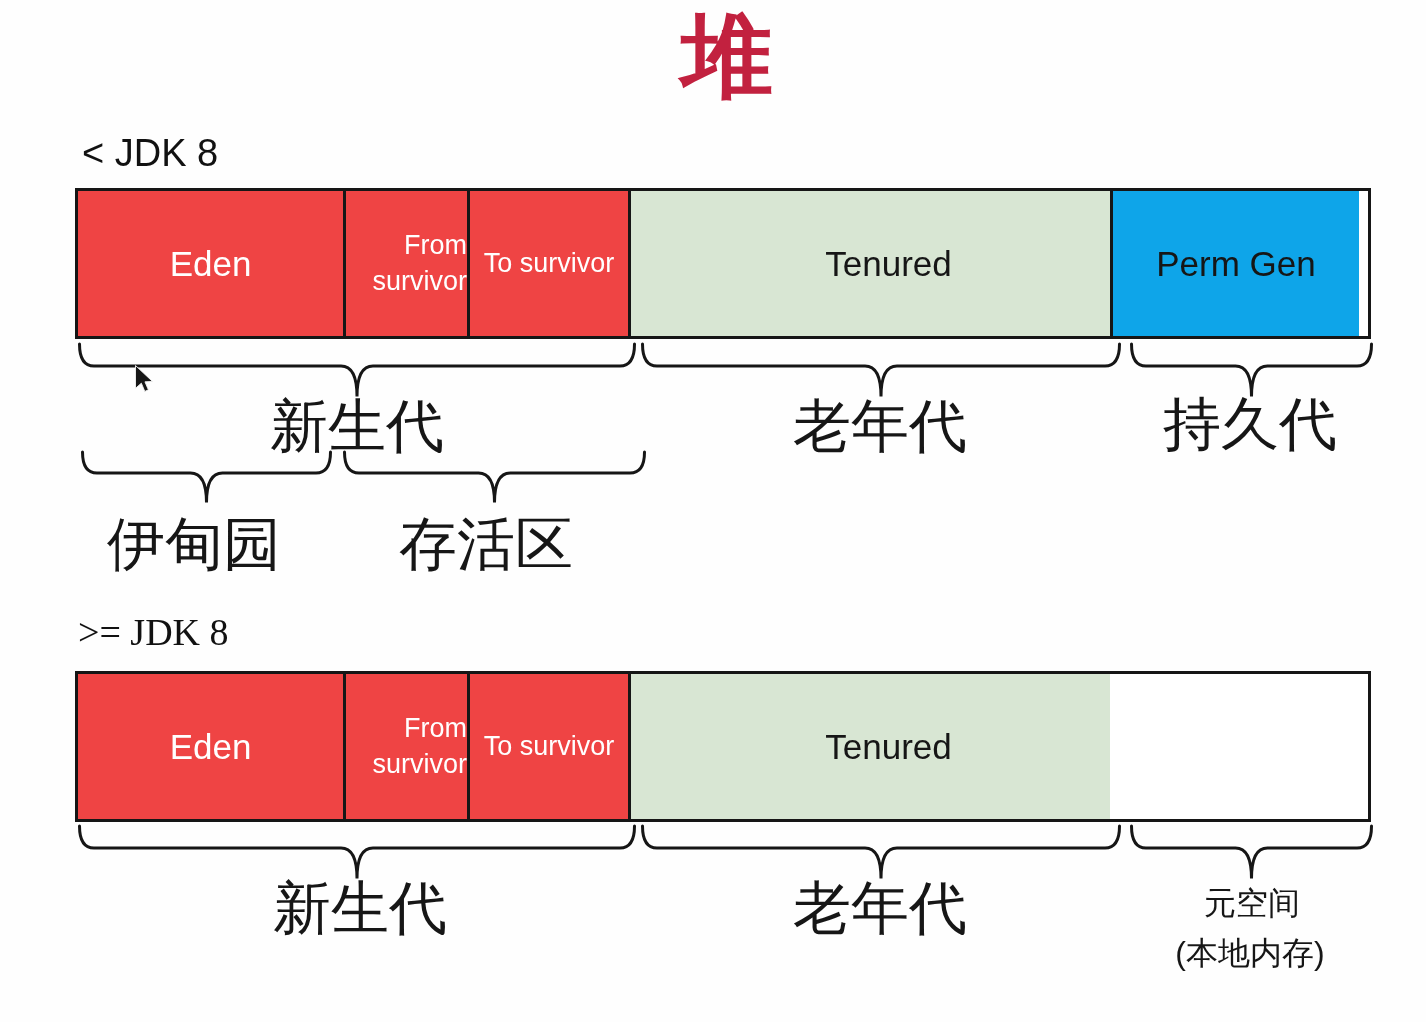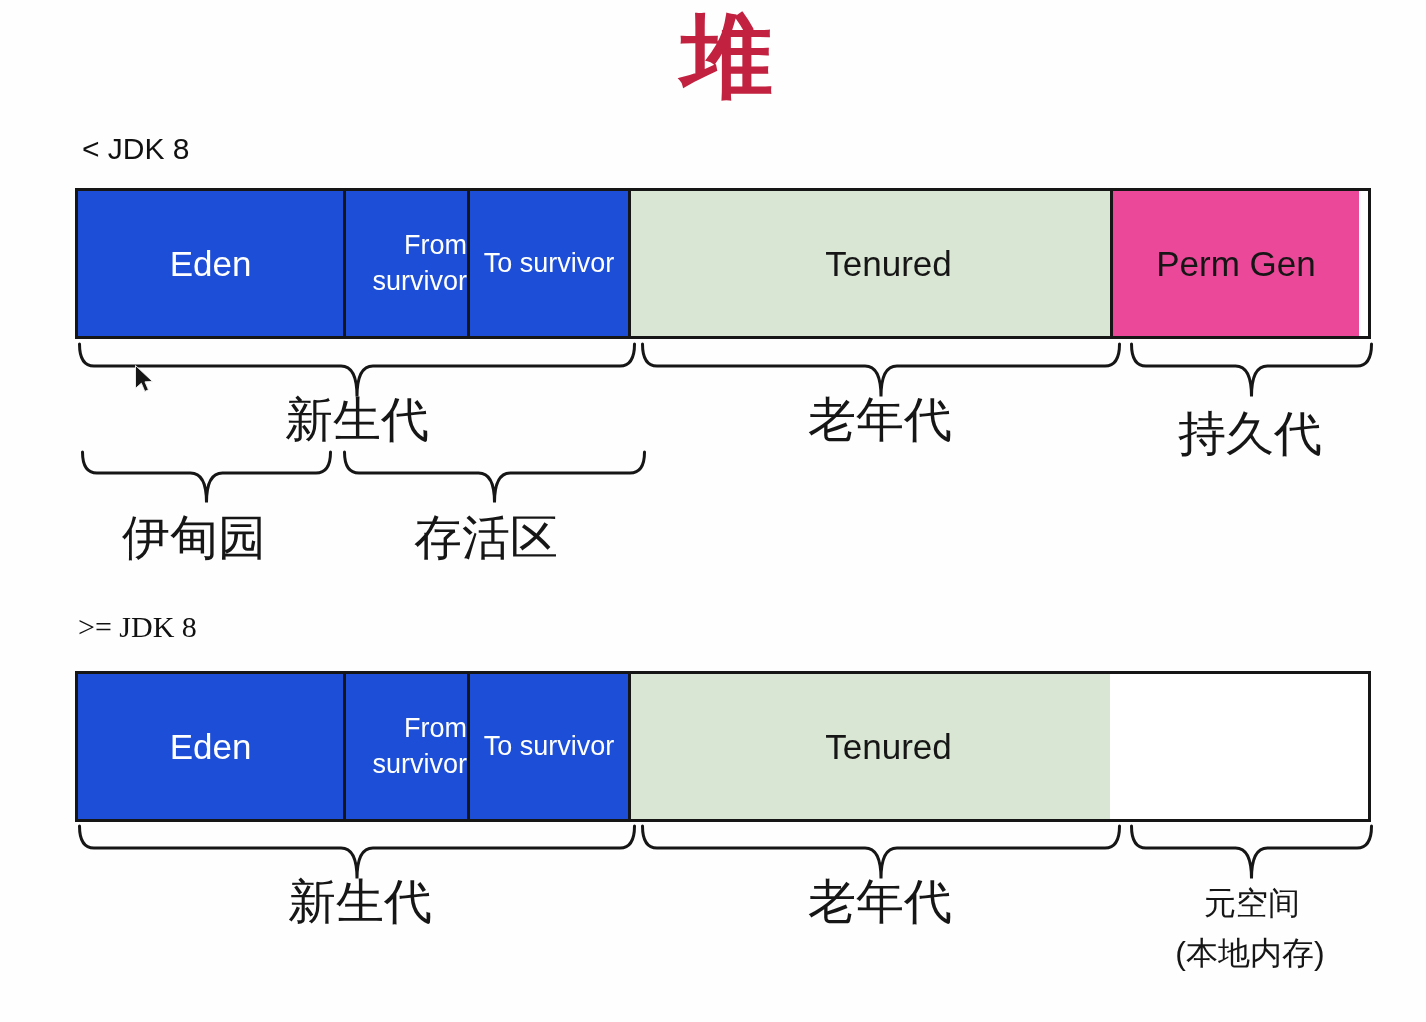--- a/index.html
+++ b/index.html
@@ -18,21 +18,21 @@
     top: 10px;
     transform: translateX(-50%);
     font-size: 92px;
     font-weight: 700;
     color: #c2213f;
     line-height: 1;
     white-space: nowrap;
   }
   .jdk-label {
     position: absolute;
-    font-size: 30px;
+    font-size: 38px;
     color: #111111;
     white-space: nowrap;
   }
   .bar {
     position: absolute;
     left: 75px;
     width: 1296px;
     height: 151px;
     display: flex;
     border: 3px solid #161616;
@@ -41,35 +41,35 @@
   }
   .seg {
     display: flex;
     align-items: center;
     justify-content: center;
     text-align: center;
     box-sizing: border-box;
     flex: 0 0 auto;
   }
   .seg + .seg { border-left: 3px solid #161616; }
-  .seg-red   { background: #1d4ed8; color: #ffffff; }
+  .seg-red   { background: #ef4444; color: #ffffff; }
   .seg-green { background: #d8e6d3; color: #161616; padding-left: 36px; }
-  .seg-blue  { background: #ec4899; color: #161616; }
+  .seg-blue  { background: #0ea5e9; color: #161616; }
   .seg-big   { font-size: 35px; }
   .seg-small { font-size: 27px; line-height: 1.32; }
   .w-eden     { width: 265px; }
   .w-from     { width: 124px; text-align: right; }
   .w-to       { width: 161px; }
   .w-tenured  { width: 482px; }
   .w-last     { width: 249px; }
   .brace { position: absolute; overflow: visible; }
   .cn-label {
     position: absolute;
     transform: translateX(-50%);
-    font-size: 48px;
+    font-size: 58px;
     color: #161616;
     white-space: nowrap;
     line-height: 1.1;
   }
   .cn-label-small { font-size: 32px; }
   .cursor-icon { position: absolute; }
 </style>
 </head>
 <body>
 
@@ -102,21 +102,21 @@
     </svg>
   <svg class="brace" style="left:641px; top:344px;" width="480" height="54" viewBox="0 0 480 54">
       <path d="M 1.5 0 Q 1.5 22 16 22 L 224 22 Q 240 22 240 52.5 Q 240 22 256 22 L 464 22 Q 478.5 22 478.5 0" fill="none" stroke="#161616" stroke-width="3" stroke-linecap="round"></path>
     </svg>
   <svg class="brace" style="left:1130px;top:344px;" width="243" height="54" viewBox="0 0 243 54">
       <path d="M 1.5 0 Q 1.5 22 16 22 L 105.5 22 Q 121.5 22 121.5 52.5 Q 121.5 22 137.5 22 L 227 22 Q 241.5 22 241.5 0" fill="none" stroke="#161616" stroke-width="3" stroke-linecap="round"></path>
     </svg>
 
   <div class="cn-label" style="left:357px; top:394px;">新生代</div>
   <div class="cn-label" style="left:880px; top:394px;">老年代</div>
-  <div class="cn-label" style="left:1250px; top:408px;text-align:right;">持久代</div>
+  <div class="cn-label" style="left:1250px; top:392px;text-align:right;">持久代</div>
 
   <svg class="brace" style="left:81px;  top:452px;" width="251" height="52" viewBox="0 0 251 52">
       <path d="M 1.5 0 Q 1.5 21 16 21 L 109.5 21 Q 125.5 21 125.5 50.5 Q 125.5 21 141.5 21 L 235 21 Q 249.5 21 249.5 0" fill="none" stroke="#161616" stroke-width="3" stroke-linecap="round"></path>
     </svg>
   <svg class="brace" style="left:343px; top:452px;" width="303" height="52" viewBox="0 0 303 52">
       <path d="M 1.5 0 Q 1.5 21 16 21 L 135.5 21 Q 151.5 21 151.5 50.5 Q 151.5 21 167.5 21 L 287 21 Q 301.5 21 301.5 0" fill="none" stroke="#161616" stroke-width="3" stroke-linecap="round"></path>
     </svg>
 
   <div class="cn-label" style="left:486px; top:512px;">存活区</div>
   <div class="cn-label" style="left:194px; top:512px;">伊甸园</div>

